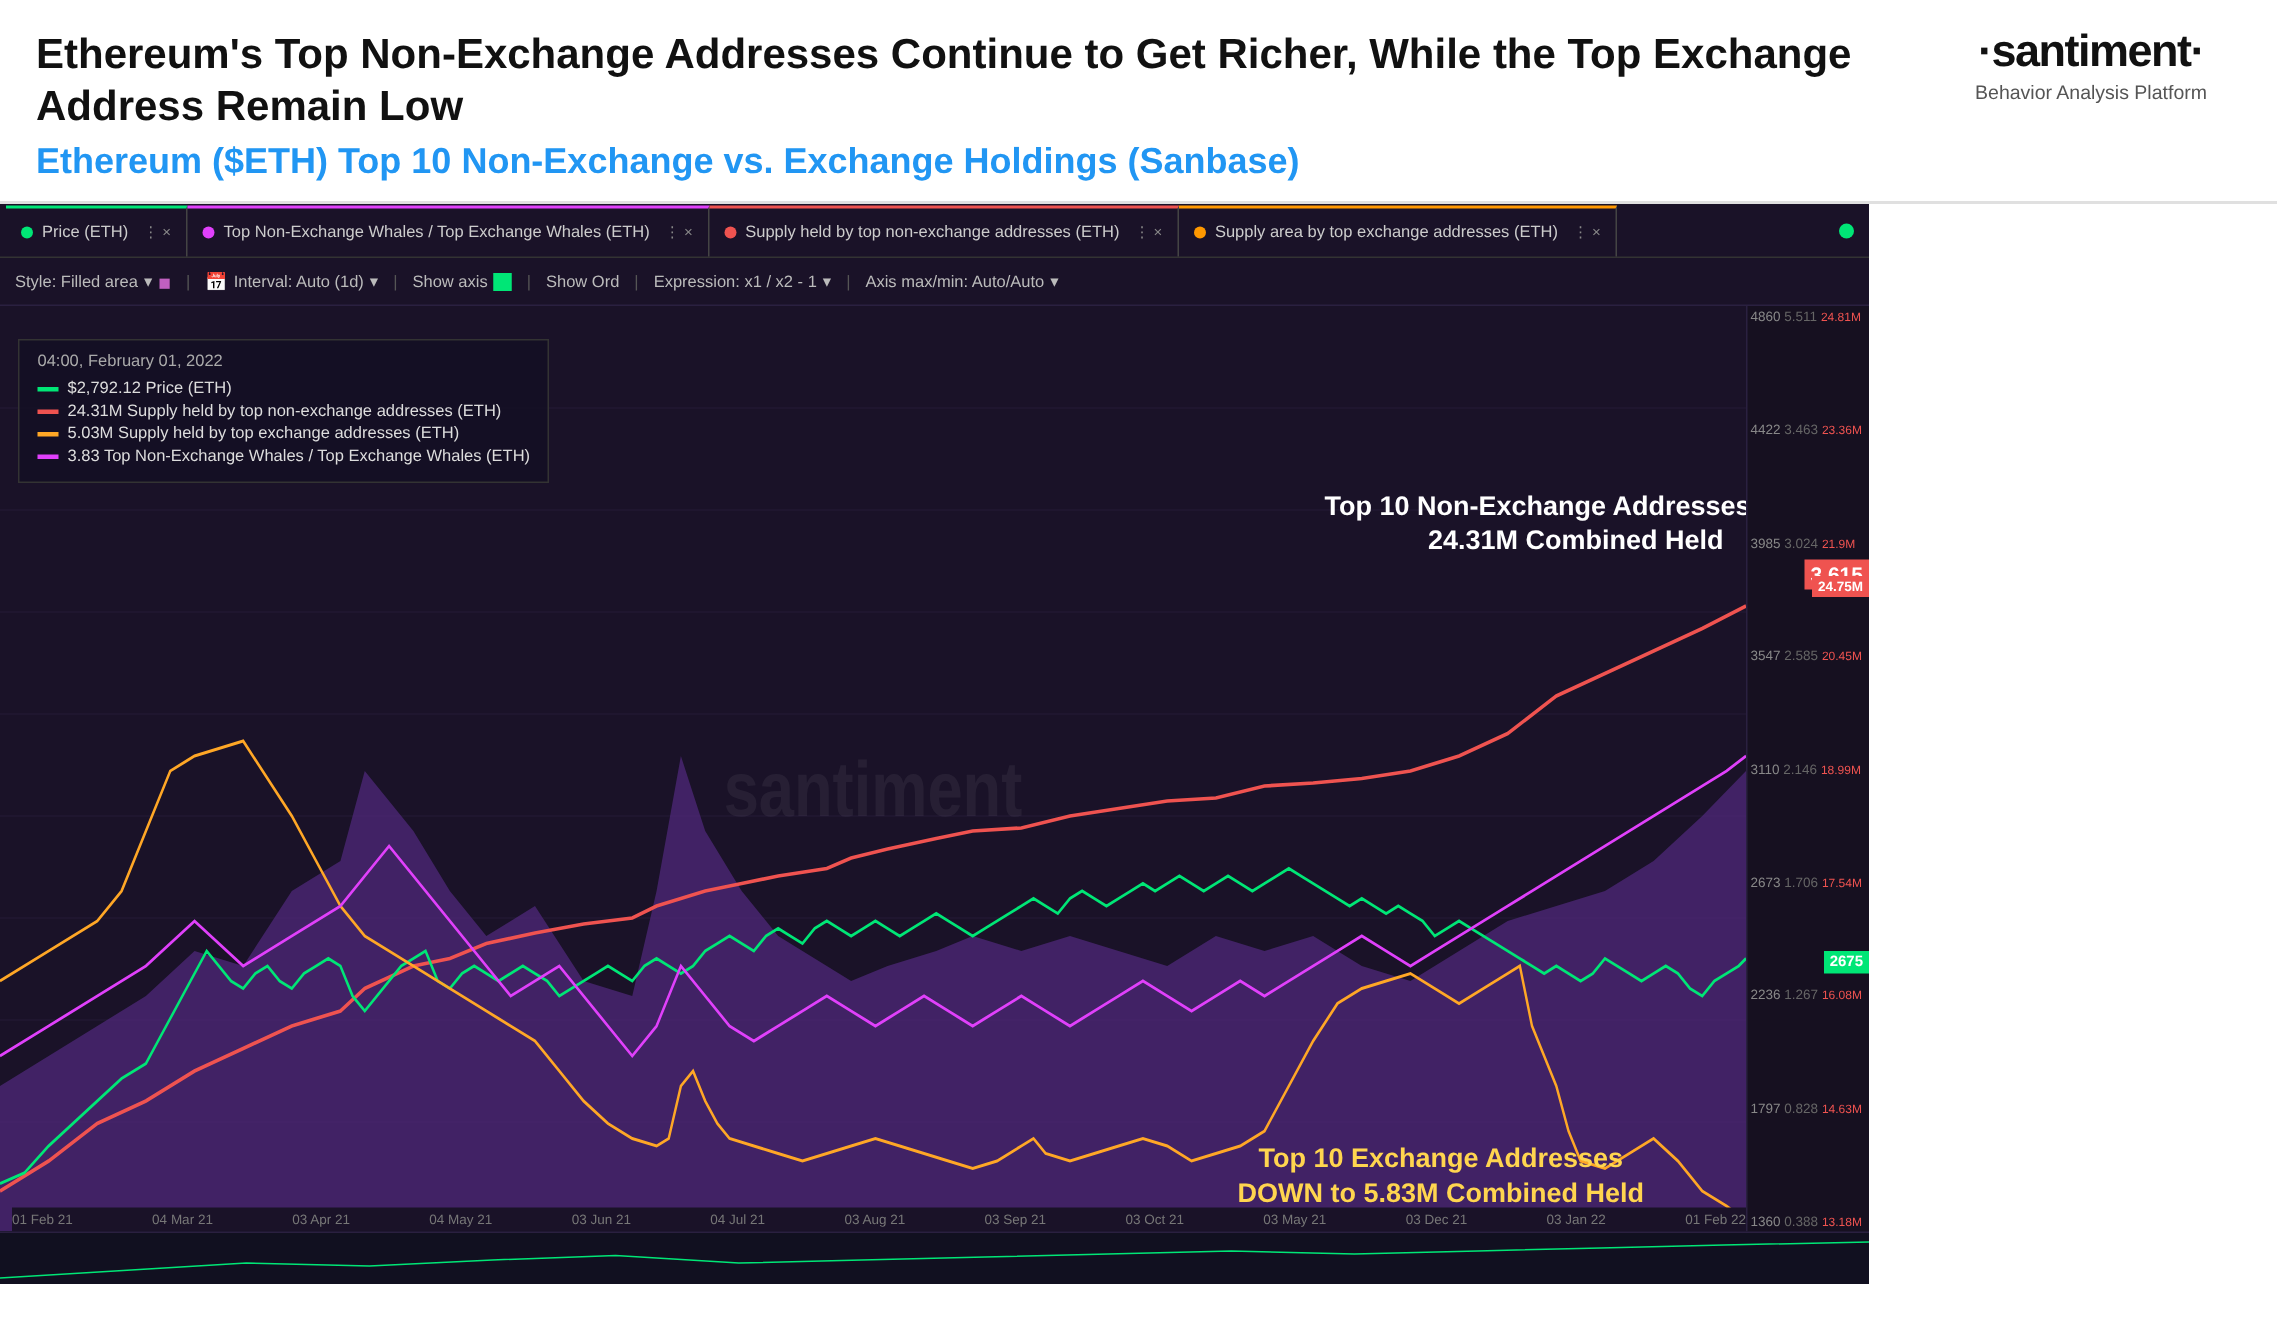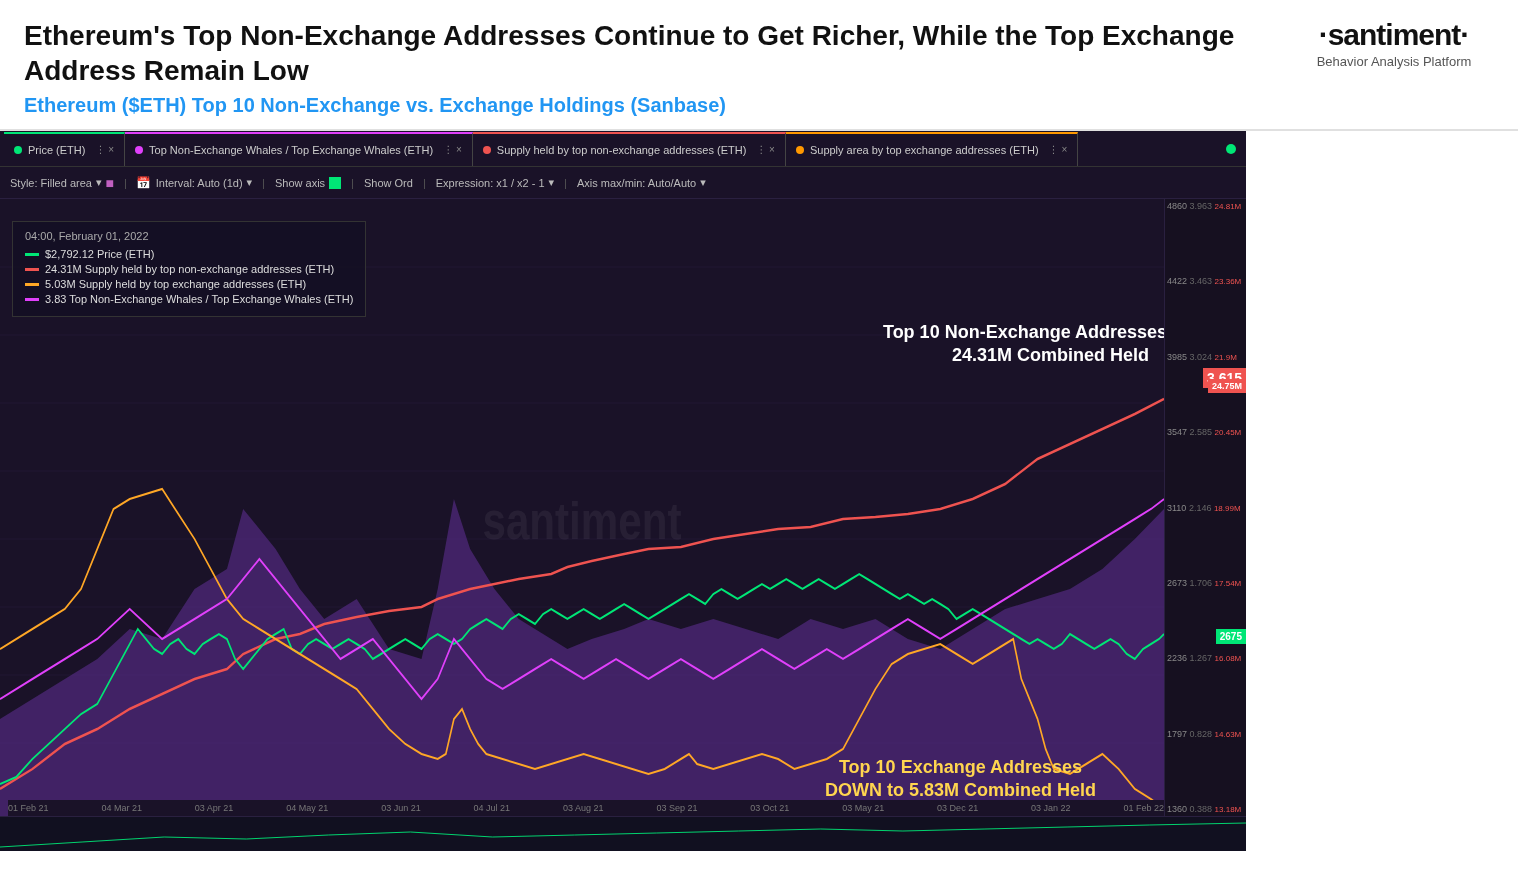--- a/index.html
+++ b/index.html
@@ -22,21 +22,21 @@
     }
     .header-left { flex: 1; }
     .header-title {
       font-size: 28px;
       font-weight: 800;
       color: #111;
       line-height: 1.25;
       margin-bottom: 6px;
     }
     .header-subtitle {
-      font-size: 20px;
+      font-size: 24px;
       font-weight: 600;
       color: #2196f3;
     }
     .header-right {
       display: flex;
       flex-direction: column;
       align-items: center;
       min-width: 200px;
     }
     .santiment-logo {
@@ -448,21 +448,21 @@
     <polygon points="80,10 70,30 90,25" fill="white"></polygon>
   </svg>
 
 
   <div class="annotation annotation-yellow" style="top:625px; left:825px; font-size:18px; color:#ffd54f;">
     Top 10 Exchange Addresses<br>
     DOWN to 5.83M Combined Held
   </div>
 
   <div style="position:absolute; top:68px; right:0; width:82px; bottom:35px; display:flex; flex-direction:column; justify-content:space-between; font-size:9px; color:#888; padding:2px 2px; background:#161020; border-left:1px solid #2a2040;">
-    <div><span>4860</span> <span style="color:#666;">3.963</span> <span style="color:#ef5350; font-size:8px;">24.81M</span></div>
+    <div><span>4860</span> <span style="color:#666;">5.511</span> <span style="color:#ef5350; font-size:8px;">24.81M</span></div>
     <div><span>4422</span> <span style="color:#666;">3.463</span> <span style="color:#ef5350; font-size:8px;">23.36M</span></div>
     <div><span>3985</span> <span style="color:#666;">3.024</span> <span style="color:#ef5350; font-size:8px;">21.9M</span></div>
     <div><span>3547</span> <span style="color:#666;">2.585</span> <span style="color:#ef5350; font-size:8px;">20.45M</span></div>
     <div><span>3110</span> <span style="color:#666;">2.146</span> <span style="color:#ef5350; font-size:8px;">18.99M</span></div>
     <div><span>2673</span> <span style="color:#666;">1.706</span> <span style="color:#ef5350; font-size:8px;">17.54M</span></div>
     <div><span>2236</span> <span style="color:#666;">1.267</span> <span style="color:#ef5350; font-size:8px;">16.08M</span></div>
     <div><span>1797</span> <span style="color:#666;">0.828</span> <span style="color:#ef5350; font-size:8px;">14.63M</span></div>
     <div><span>1360</span> <span style="color:#666;">0.388</span> <span style="color:#ef5350; font-size:8px;">13.18M</span></div>
   </div>
 

